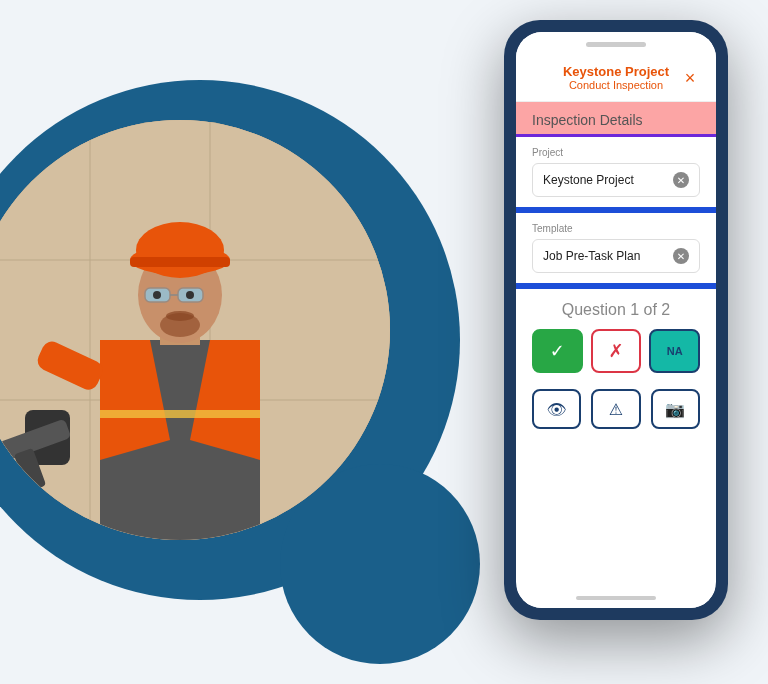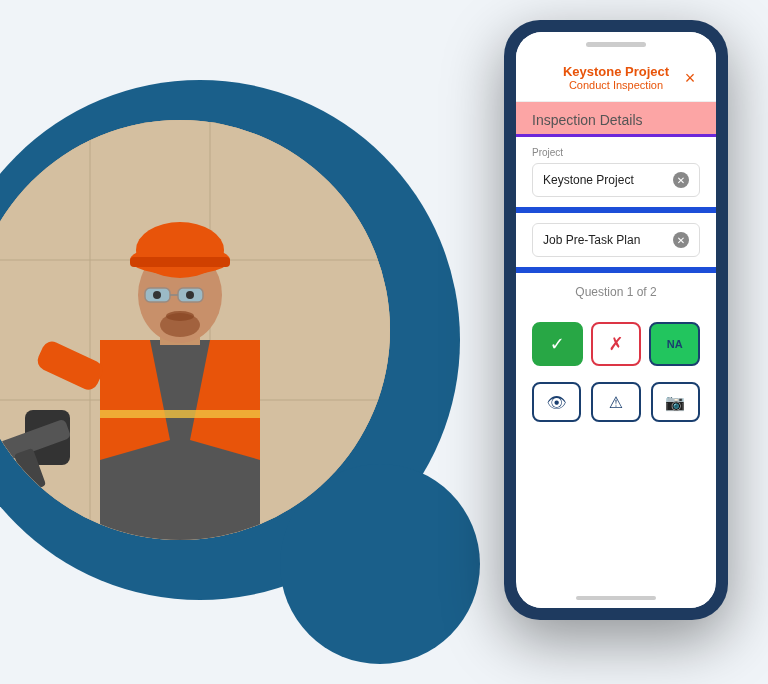--- a/index.html
+++ b/index.html
@@ -194,24 +194,24 @@
       color: #fff;
       font-size: 10px;
       cursor: pointer;
     }
 
     .question-section {
       padding: 12px 16px;
     }
 
     .question-count {
-      font-size: 12px;
+      font-size: 16px;
       color: #888;
       text-align: center;
-      margin-bottom: 23px;
+      margin-bottom: 10px;
     }
 
     .question-text {
       font-size: 12px;
       color: #222;
       line-height: 1.5;
       margin-bottom: 16px;
       min-height: 50px;
     }
 
@@ -242,21 +242,21 @@
     }
 
     .answer-btn-no {
       border-color: #dc3545;
       background: #fff;
       color: #dc3545;
     }
 
     .answer-btn-na {
       border-color: #1a3f6f;
-      background: #22c55e;
+      background: #14b8a6;
       color: #1a3f6f;
       font-size: 11px;
       font-weight: 700;
     }
 
     .optional-label {
       font-size: 12px;
       color: #888;
       text-align: center;
       margin-bottom: 10px;
@@ -371,20 +371,21 @@
 
       <div class="field-group">
         <div class="field-label">Project</div>
         <div class="field-input">
           <span class="field-input-text">Keystone Project</span>
           <div class="field-clear-btn">✕</div>
         </div>
       </div>
 
       <div class="field-group">
+        <div class="field-label">Template</div>
         <div class="field-input">
           <span class="field-input-text">Job Pre-Task Plan</span>
           <div class="field-clear-btn">✕</div>
         </div>
       </div>
 
       <div class="question-section">
         <div class="question-count">Question 1 of 2</div>
 
         <div class="answer-buttons">

